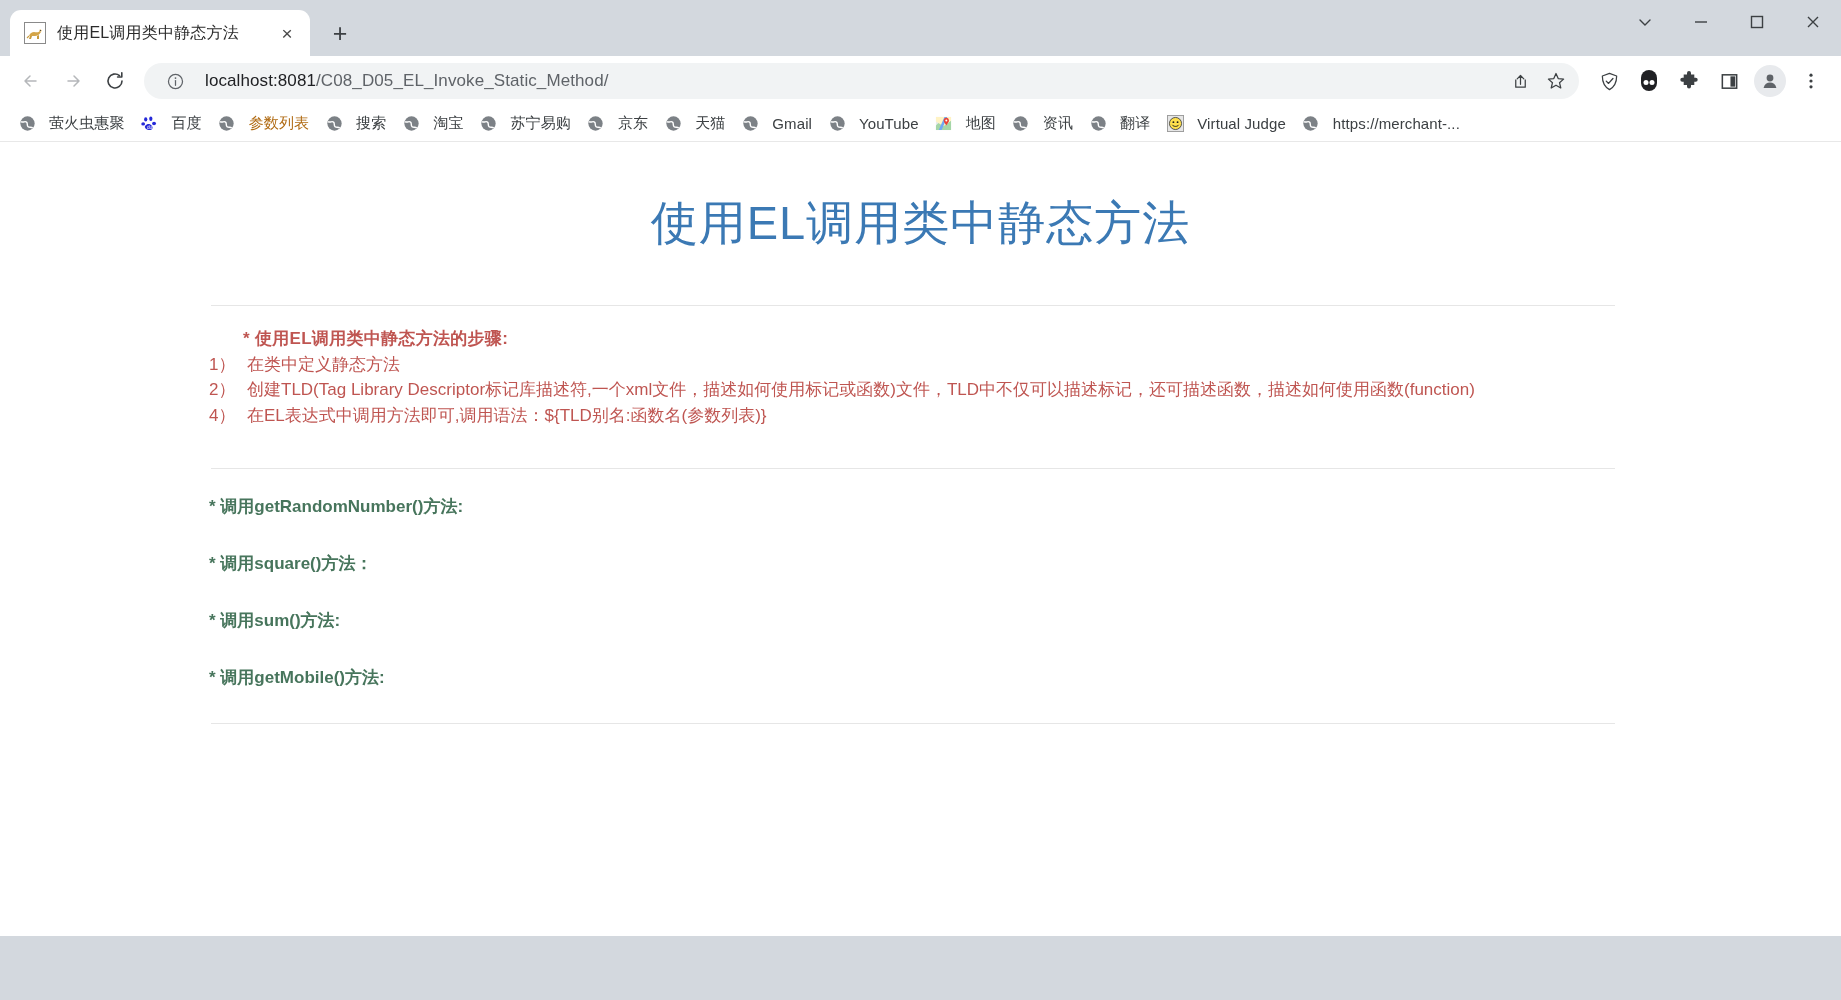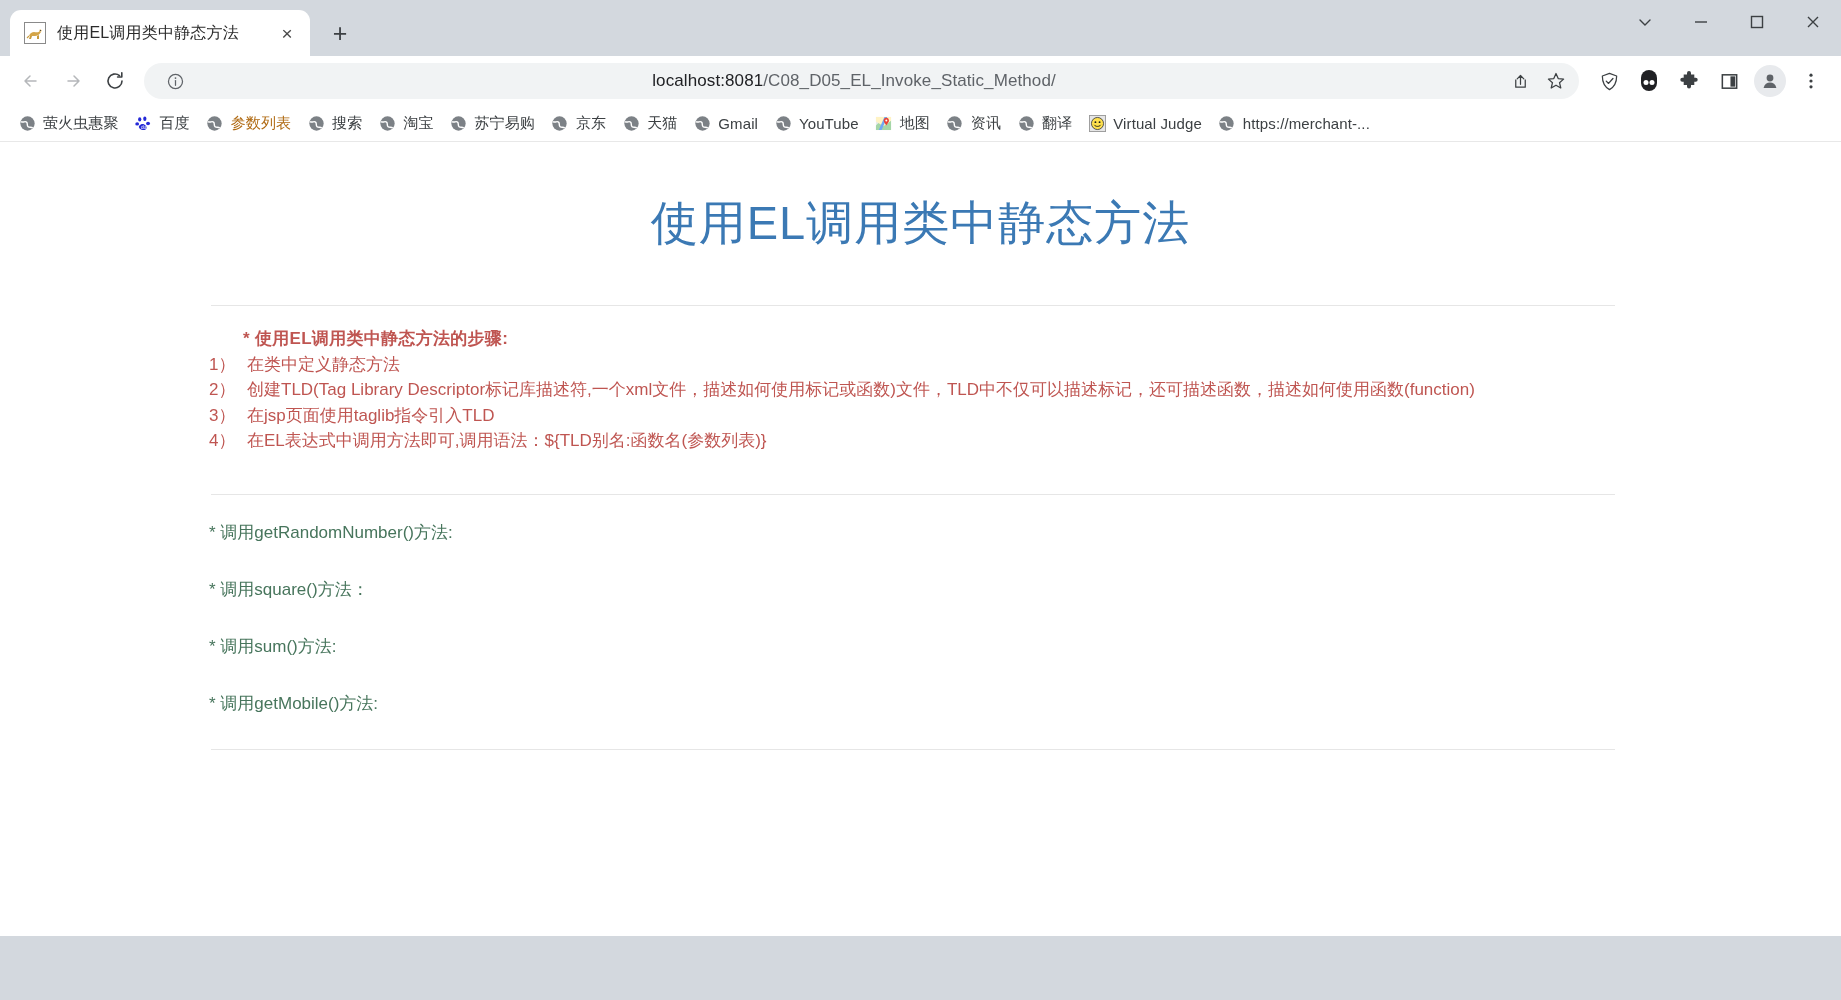--- a/index.html
+++ b/index.html
@@ -84,21 +84,20 @@
 
   
   .toolbar {
     height: 50px;
     background: #ffffff;
     display: flex;
     align-items: center;
     padding: 0 12px;
     gap: 4px;
     flex: 0 0 auto;
-    text-align: center;
   }
   .navbtn {
     width: 38px; height: 38px;
     display: flex; align-items: center; justify-content: center;
     border-radius: 50%;
     flex: 0 0 auto;
   }
   .omnibox {
     flex: 1 1 auto;
     height: 36px;
@@ -149,21 +148,21 @@
     display: flex;
     align-items: center;
     padding: 0 10px;
     gap: 0px;
     flex: 0 0 auto;
     overflow: hidden;
     border-bottom: 1px solid #e8e8e8;
   }
   .bm {
     display: flex; align-items: center;
-    gap: 7px;
+    gap: 13px;
     padding: 4px 8px;
     border-radius: 5px;
     white-space: nowrap;
     flex: 0 0 auto;
   }
   .bm-label { font-size: 15px; color: #3c4043; letter-spacing: .1px; }
   .bm-label.orange { color: #b06a12; }
   .bm-icon { width: 18px; height: 18px; flex: 0 0 auto; display:flex; align-items:center; justify-content:center;}
 
   
@@ -203,20 +202,21 @@
   .red-line { white-space: nowrap; }
   .red-line .num { display: inline-block; width: 38px; }
   .green-block {
     padding: 26px 0 0 209px;
   }
   .green-line {
     color: #47755c;
     font-size: 17px;
     margin-bottom: 34px;
     white-space: nowrap;
+    font-weight: bold;
   }
 </style>
 </head>
 <body>
 
 <div class="window">
 
   <div class="tabstrip">
 
     <div class="tab">
@@ -519,23 +519,20 @@
 
       <div class="red-block">
         <div class="red-line rb-head">* 使用EL调用类中静态方法的步骤:</div>
         <div class="red-line">
           <span class="num">1）</span><span>在类中定义静态方法</span>
         </div>
         <div class="red-line">
           <span class="num">2）</span><span>创建TLD(Tag Library Descriptor标记库描述符,一个xml文件，描述如何使用标记或函数)文件，TLD中不仅可以描述标记，还可描述函数，描述如何使用函数(function)</span>
         </div>
         <div class="red-line">
-          <span class="num">3）</span><span>在jsp页面使用taglib指令引入TLD</span>
-        </div>
-        <div class="red-line">
           <span class="num">4）</span><span>在EL表达式中调用方法即可,调用语法：${TLD别名:函数名(参数列表)}</span>
         </div>
       </div>
 
       <hr class="hr second">
 
       <div class="green-block">
         <div class="green-line">* 调用getRandomNumber()方法:</div>
         <div class="green-line">* 调用square()方法：</div>
         <div class="green-line">* 调用sum()方法:</div>

